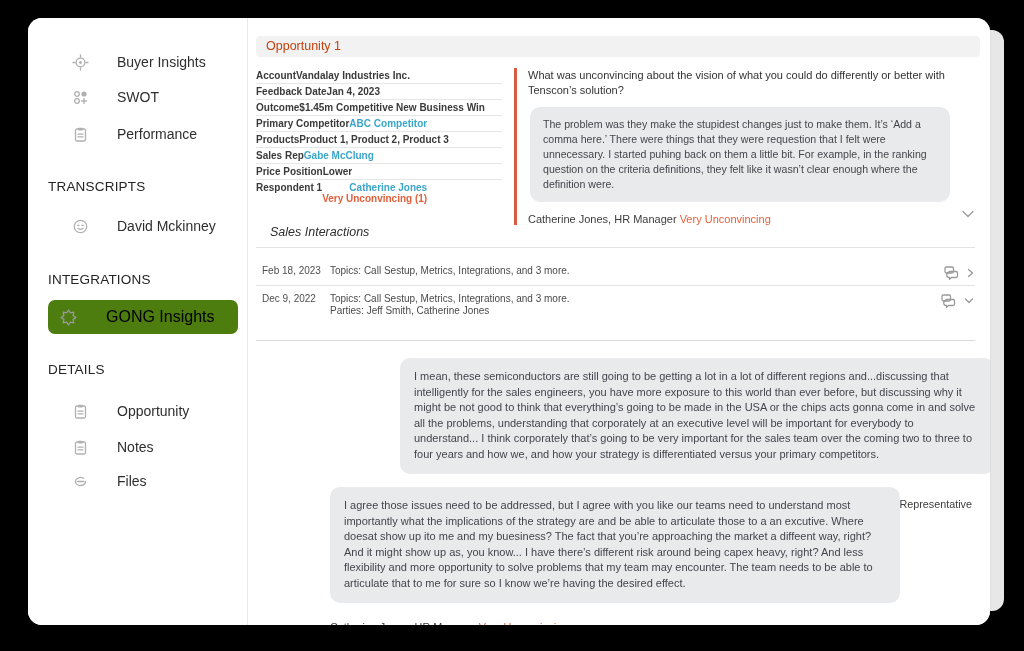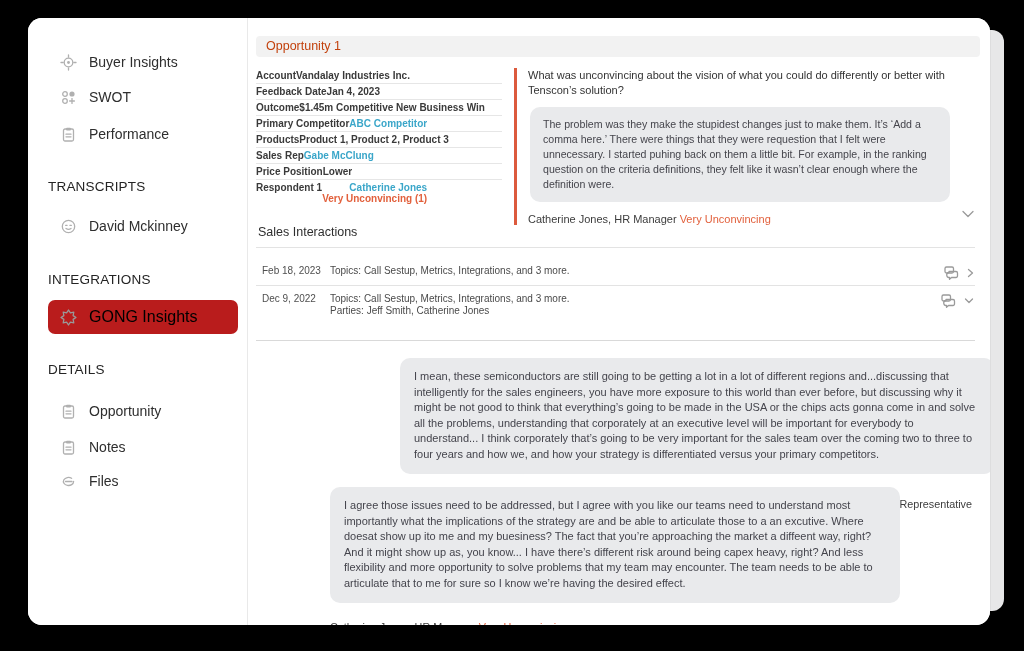--- a/index.html
+++ b/index.html
@@ -9,26 +9,26 @@
 
   .back-card { position:absolute; left:50px; top:30px; width:954px; height:581px;
                background:#e7e7e8; border-radius:12px; }
 
   .window { position:absolute; left:28px; top:18px; width:962px; height:607px;
             background:#fff; border-radius:14px; overflow:hidden; box-shadow:0 0 0 1px rgba(0,0,0,0.04); }
 
   
   .sidebar { position:absolute; left:0; top:0; bottom:0; width:220px; background:#fff;
              border-right:1px solid #e9e9e9; }
-  .nav-item { position:absolute; left:0; width:220px; height:28px; display:flex; align-items:center;
-              padding-left:32px; gap:12px; cursor:pointer; }
+  .nav-item { position:absolute; left:12px; width:220px; height:28px; display:flex; align-items:center;
+              padding-left:32px; gap:28px; cursor:pointer; }
   .nav-item .lbl { font-size:14px; color:#2e2e2e; }
   .sec-header { position:absolute; left:20px; font-size:13.5px; color:#242424; letter-spacing:.2px; }
-  .nav-active { position:absolute; left:20px; width:190px; height:34px; background:#b91c1c;
-                border-radius:7px; display:flex; align-items:center; padding-left:12px; gap:12px; cursor:pointer; }
+  .nav-active { position:absolute; left:20px; width:190px; height:34px; background:#4d7c0f;
+                border-radius:7px; display:flex; align-items:center; padding-left:12px; gap:29px; cursor:pointer; }
   .icon16 { width:17px; height:17px; flex:0 0 17px; display:block; }
 
   
   .main { position:absolute; left:220px; top:0; right:0; bottom:0; background:#fff; }
   .opp-header { position:absolute; left:8px; top:18px; width:724px; height:21px; background:#f2f2f2;
                 border-radius:4px; font-size:12.5px; color:#c2410c; line-height:21px; padding-left:10px; }
 
   .dt { position:absolute; left:8px; top:50px; width:246px; }
   .dt-row { display:flex; align-items:flex-start;
             min-height:16px; border-bottom:1px solid #e6e6e6; font-size:10px; padding:2px 0 1px 0;font-weight:bold; }
@@ -40,21 +40,21 @@
 
   .qblock { position:absolute; left:266px; top:50px; width:462px; border-left:3px solid #dc5a3d;
             padding-left:11px; }
   .qtext { font-size:11px; color:#333; line-height:1.35; padding-right:4px; }
   .qbubble { margin-top:9px; margin-right:26px; margin-left:2px; background:#e9eaec; border-radius:10px;
              padding:10px 13px; font-size:10.6px; color:#45454c; line-height:1.42; }
   .qattr { margin-top:11px; font-size:11px; color:#3c3c3c; }
 
   .collapse-btn { position:absolute; top:190px; right:14px; width:16px; height:12px; cursor:pointer; }
 
-  .si-title { position:absolute; left:10px; top:207px; font-size:12.5px; color:#2e2e2e; }
+  .si-title { position:absolute; left:22px; top:207px; font-size:12.5px; color:#2e2e2e;font-style:italic; }
   .rule { position:absolute; left:8px; right:15px; border-top:1px solid #e3e3e3; }
   .r1 { top:229px; } .r2 { top:267px; } .r3 { top:322px; border-top-color:#d9d9d9; }
 
   .si-row { position:absolute; left:8px; right:15px; font-size:10px; color:#4a4a4a; }
   .si-row .date { position:absolute; left:6px; top:0; color:#4f4f4f; white-space:nowrap; }
   .si-row .lines { position:absolute; left:74px; top:0; right:60px; line-height:11.5px; }
   .si-icons { position:absolute; right:0; top:0; display:flex; align-items:center; gap:7px; }
   .row-a { top:247px; height:20px; }
   .row-b { top:275px; height:44px; }
 

